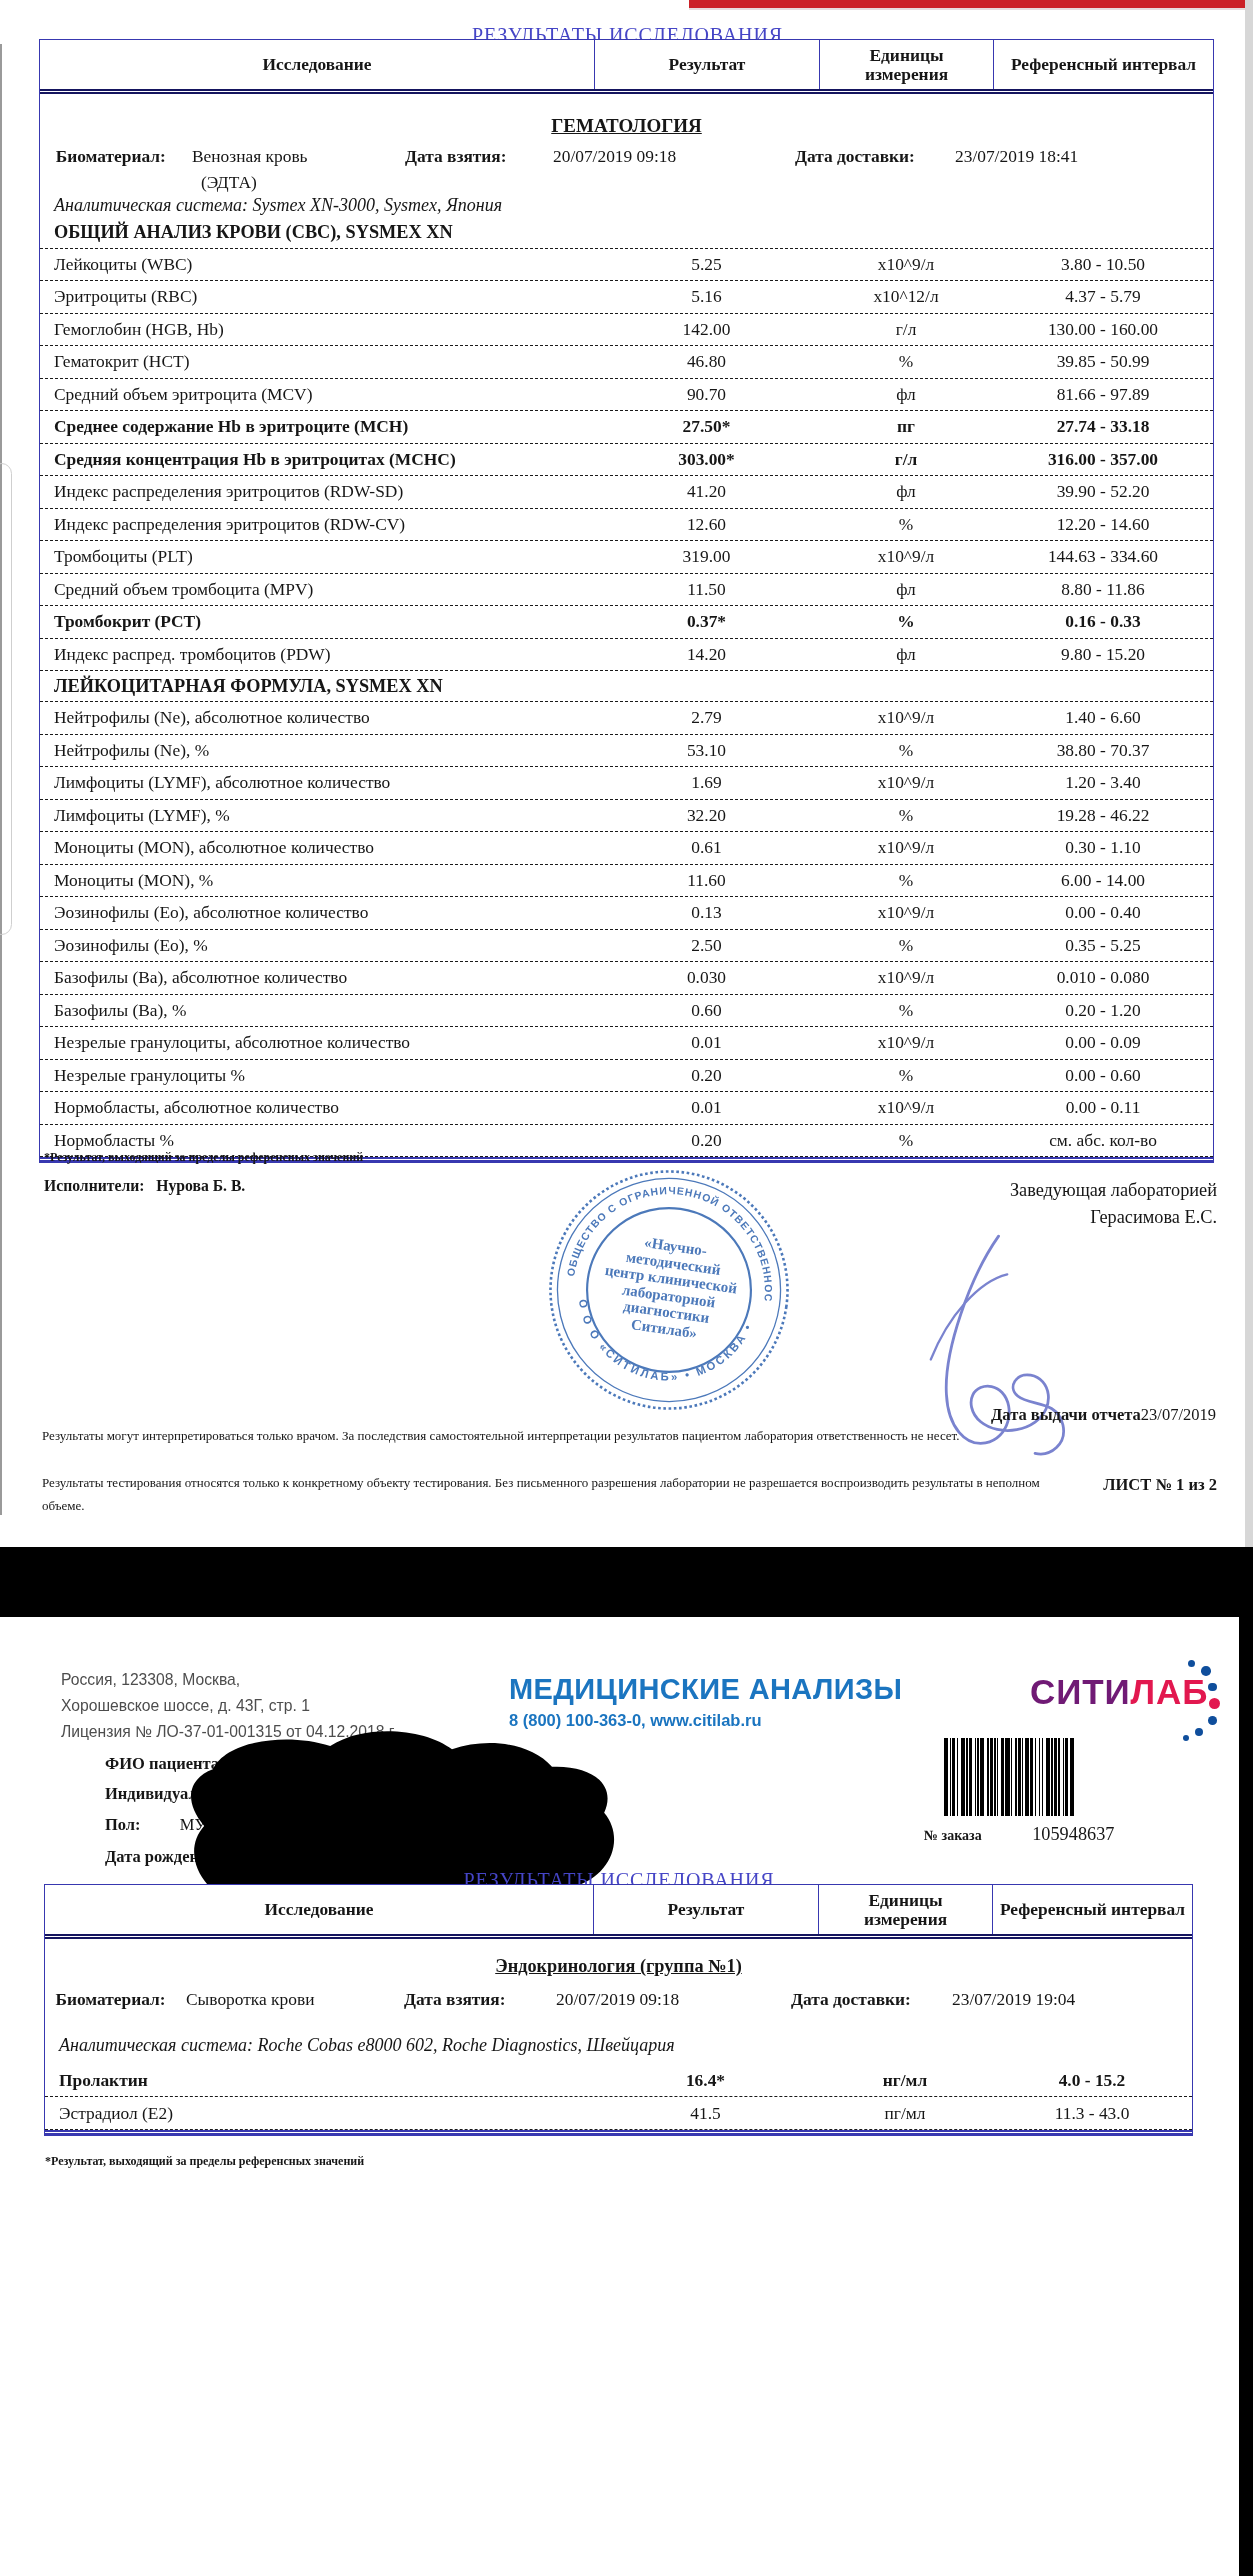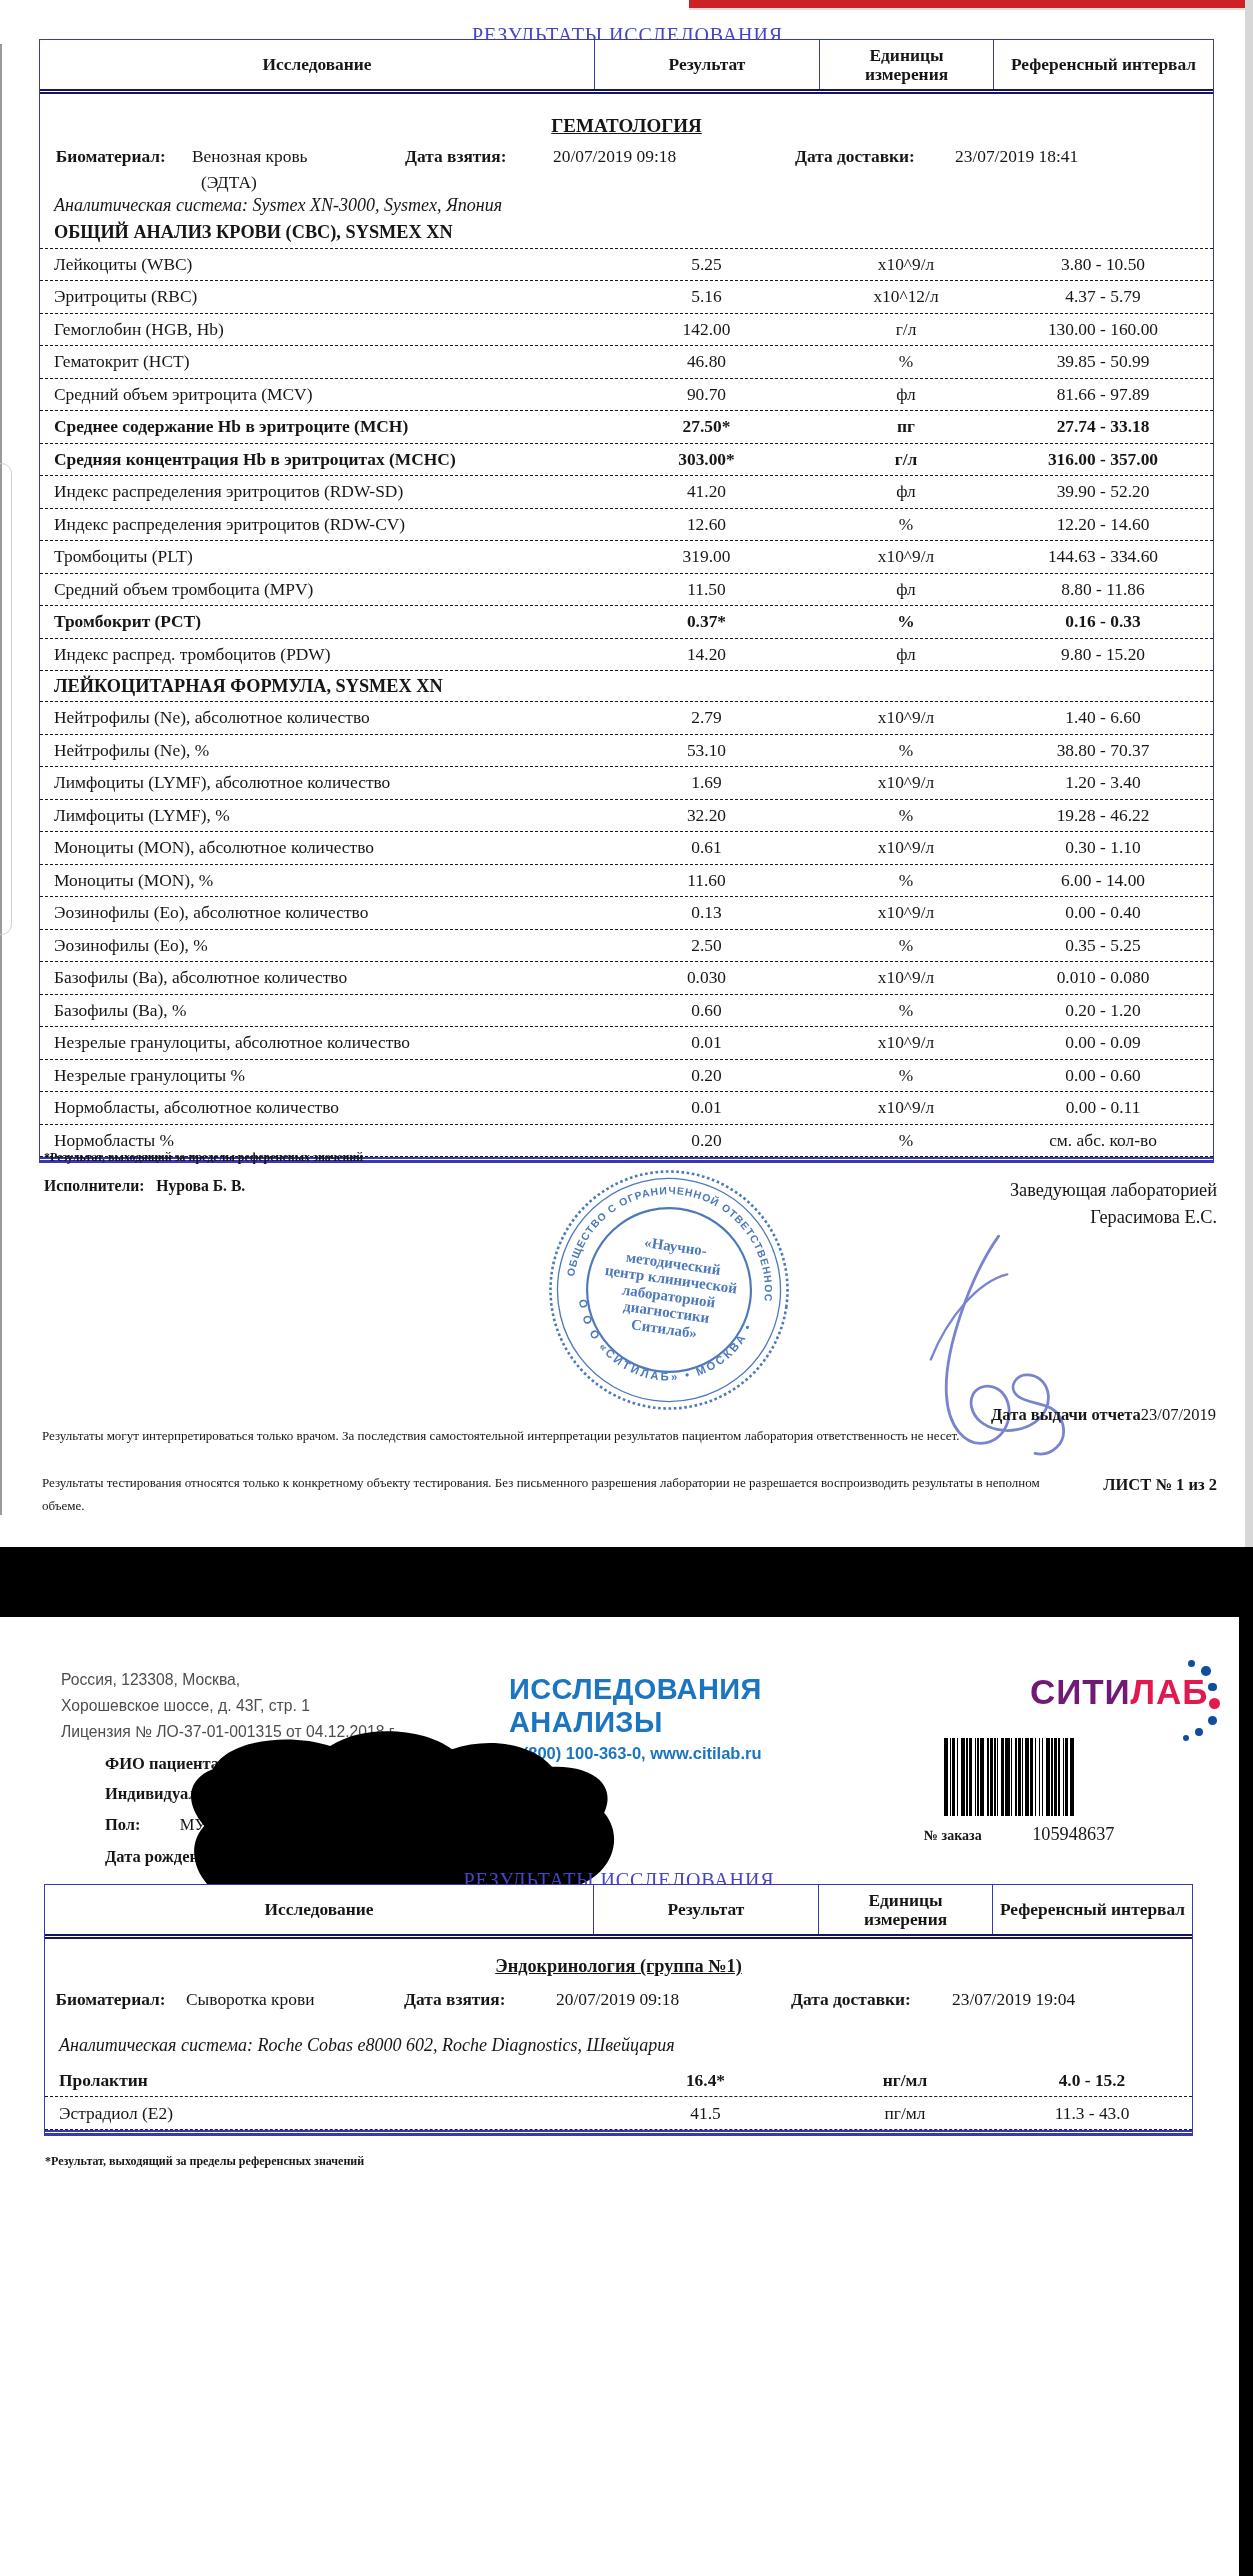--- a/index.html
+++ b/index.html
@@ -329,21 +329,21 @@
 <div class="abs black-divider"></div>
 <div class="abs black-edge"></div>
 
 <div class="abs sans address" id="address" style="left:61px;top:1667px;">
     <div>Россия, 123308, Москва,</div>
     <div>Хорошевское шоссе, д. 43Г, стр. 1</div>
     <div>Лицензия № ЛО-37-01-001315 от 04.12.2018 г.</div>
   </div>
 
 <div class="abs sans" style="left:509px;top:1673px;width:400px;">
-  <div class="med-title">ИССЛЕДОВАНИЯ АНАЛИЗЫ</div>
+  <div class="med-title">МЕДИЦИНСКИЕ АНАЛИЗЫ</div>
   <div class="med-sub">8 (800) 100-363-0, www.citilab.ru</div>
 </div>
 
 <div class="abs" style="left:1030px;top:1660px;width:209px;height:87px;">
   <span class="sans logo-text" style="position:absolute;left:0;top:12.2px;">
     <span style="color:#701a75;">СИТИ</span><span style="color:#e2184f;">ЛАБ</span>
   </span>
   <span>
     <i class="dot" style="left:158px;top:0;width:7px;height:7px;background:#0f4e9c;"></i>
     <i class="dot" style="left:171px;top:6.1px;width:9.6px;height:9.6px;background:#0f4e9c;"></i>

